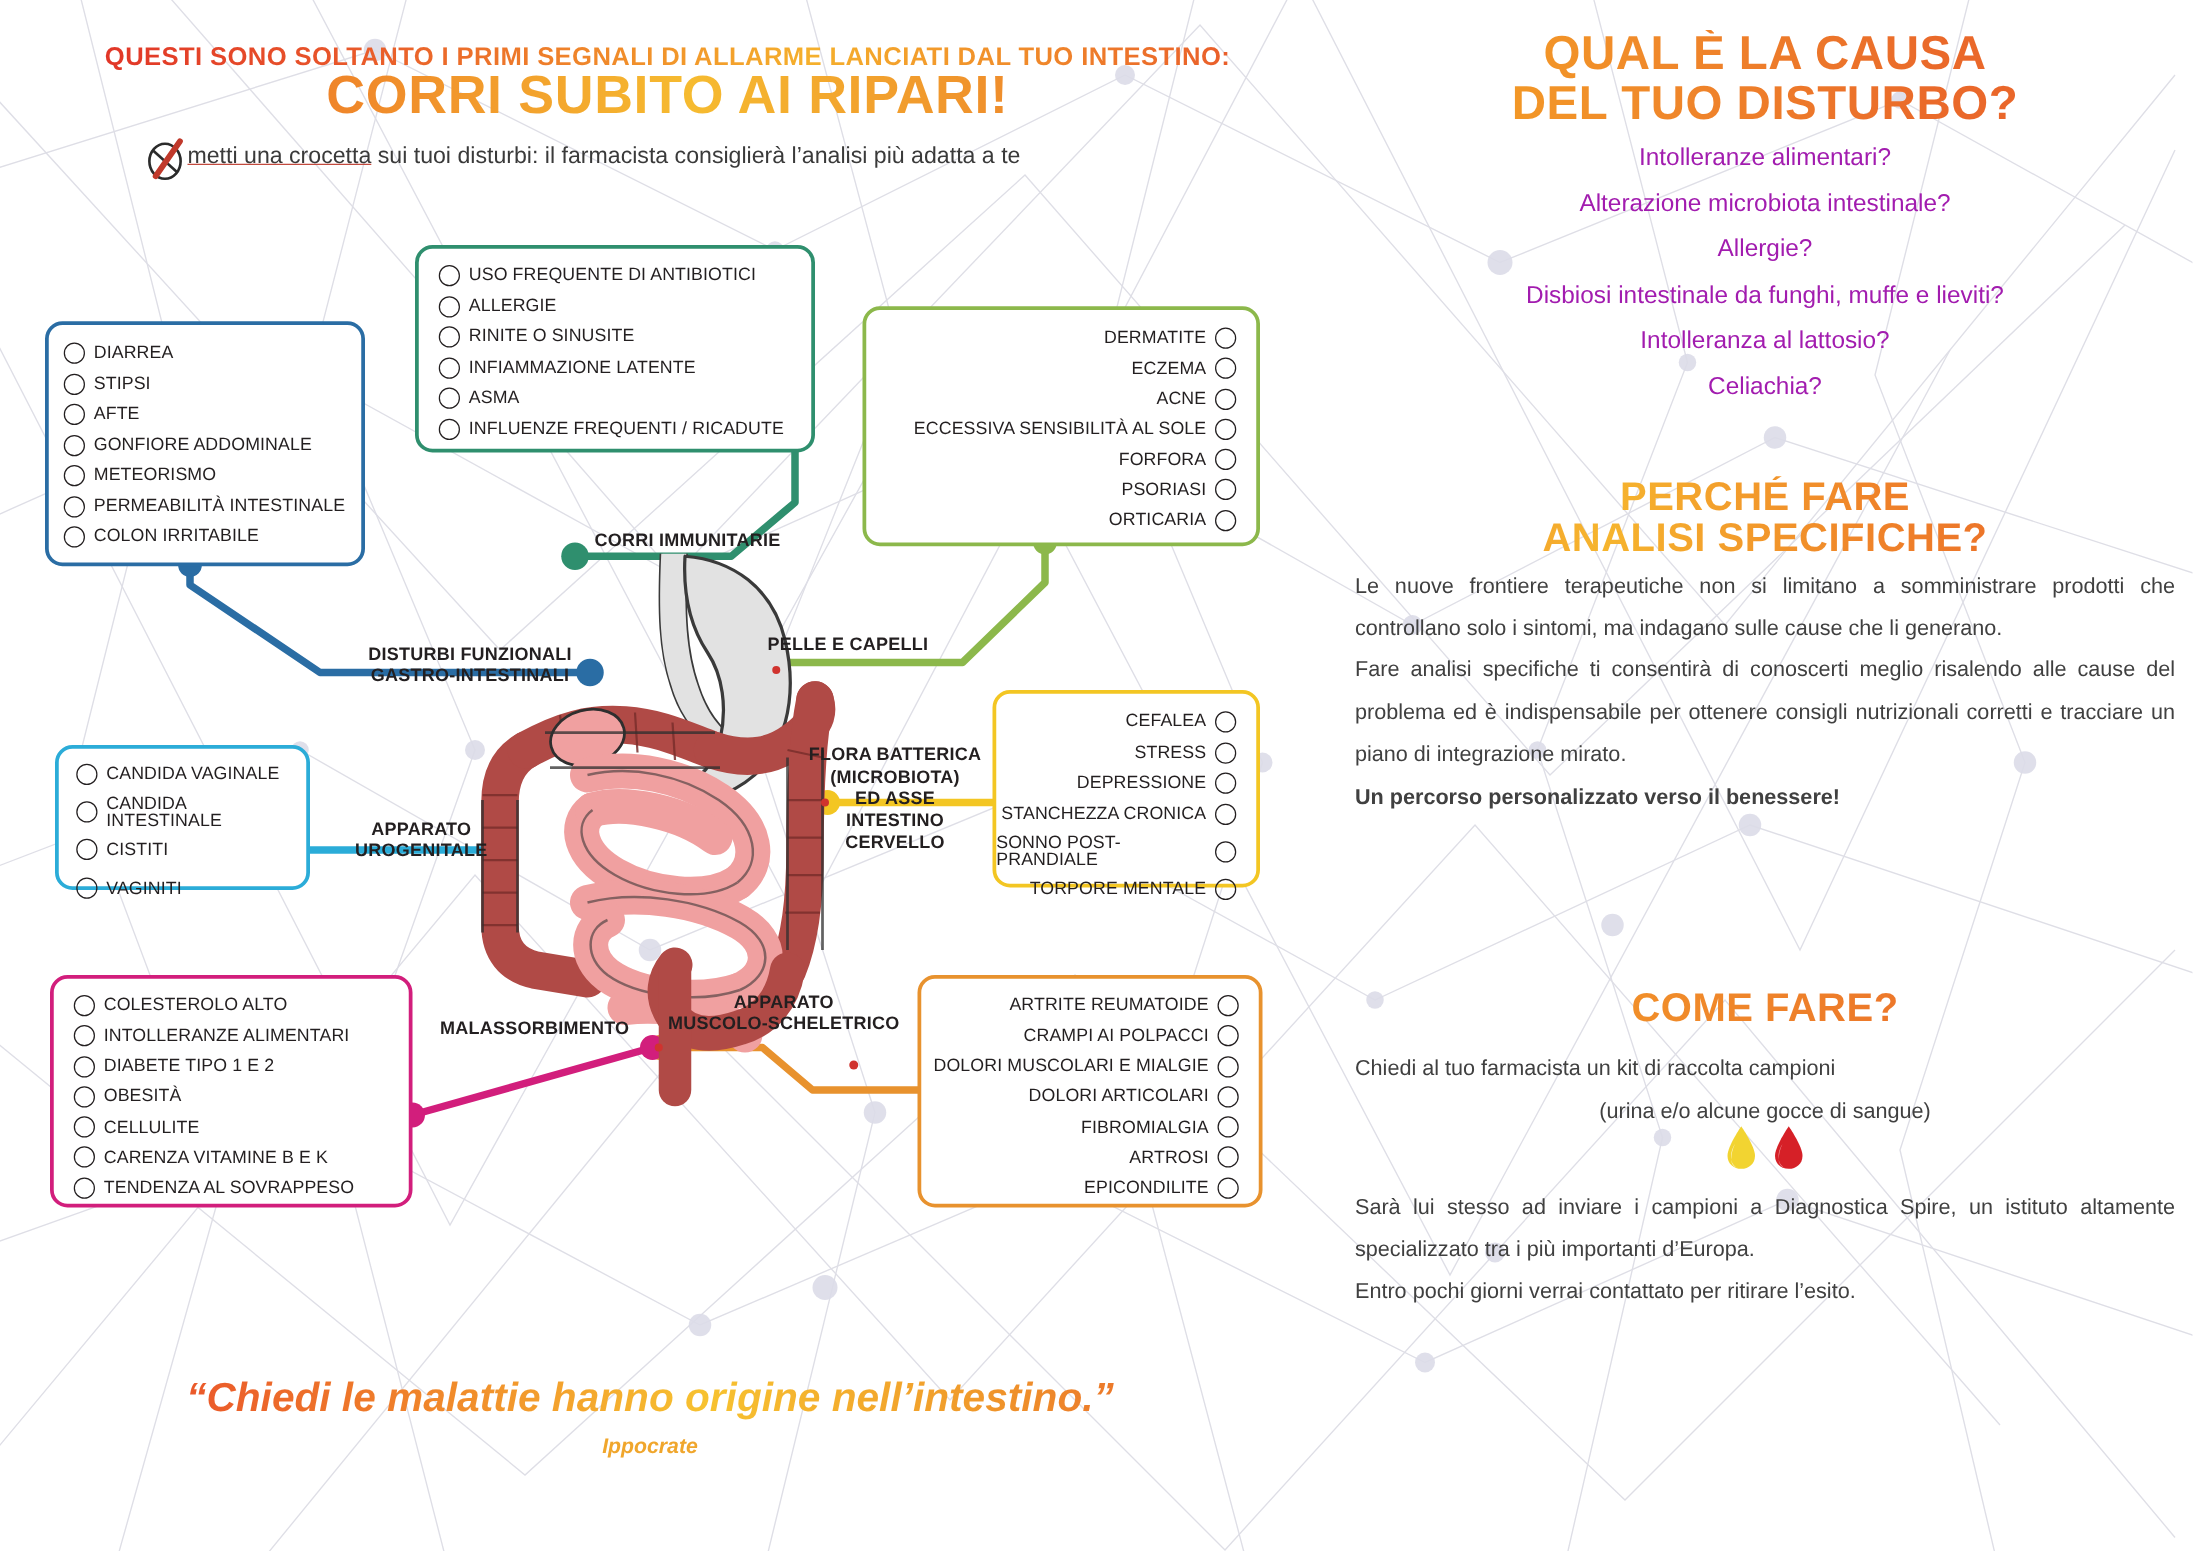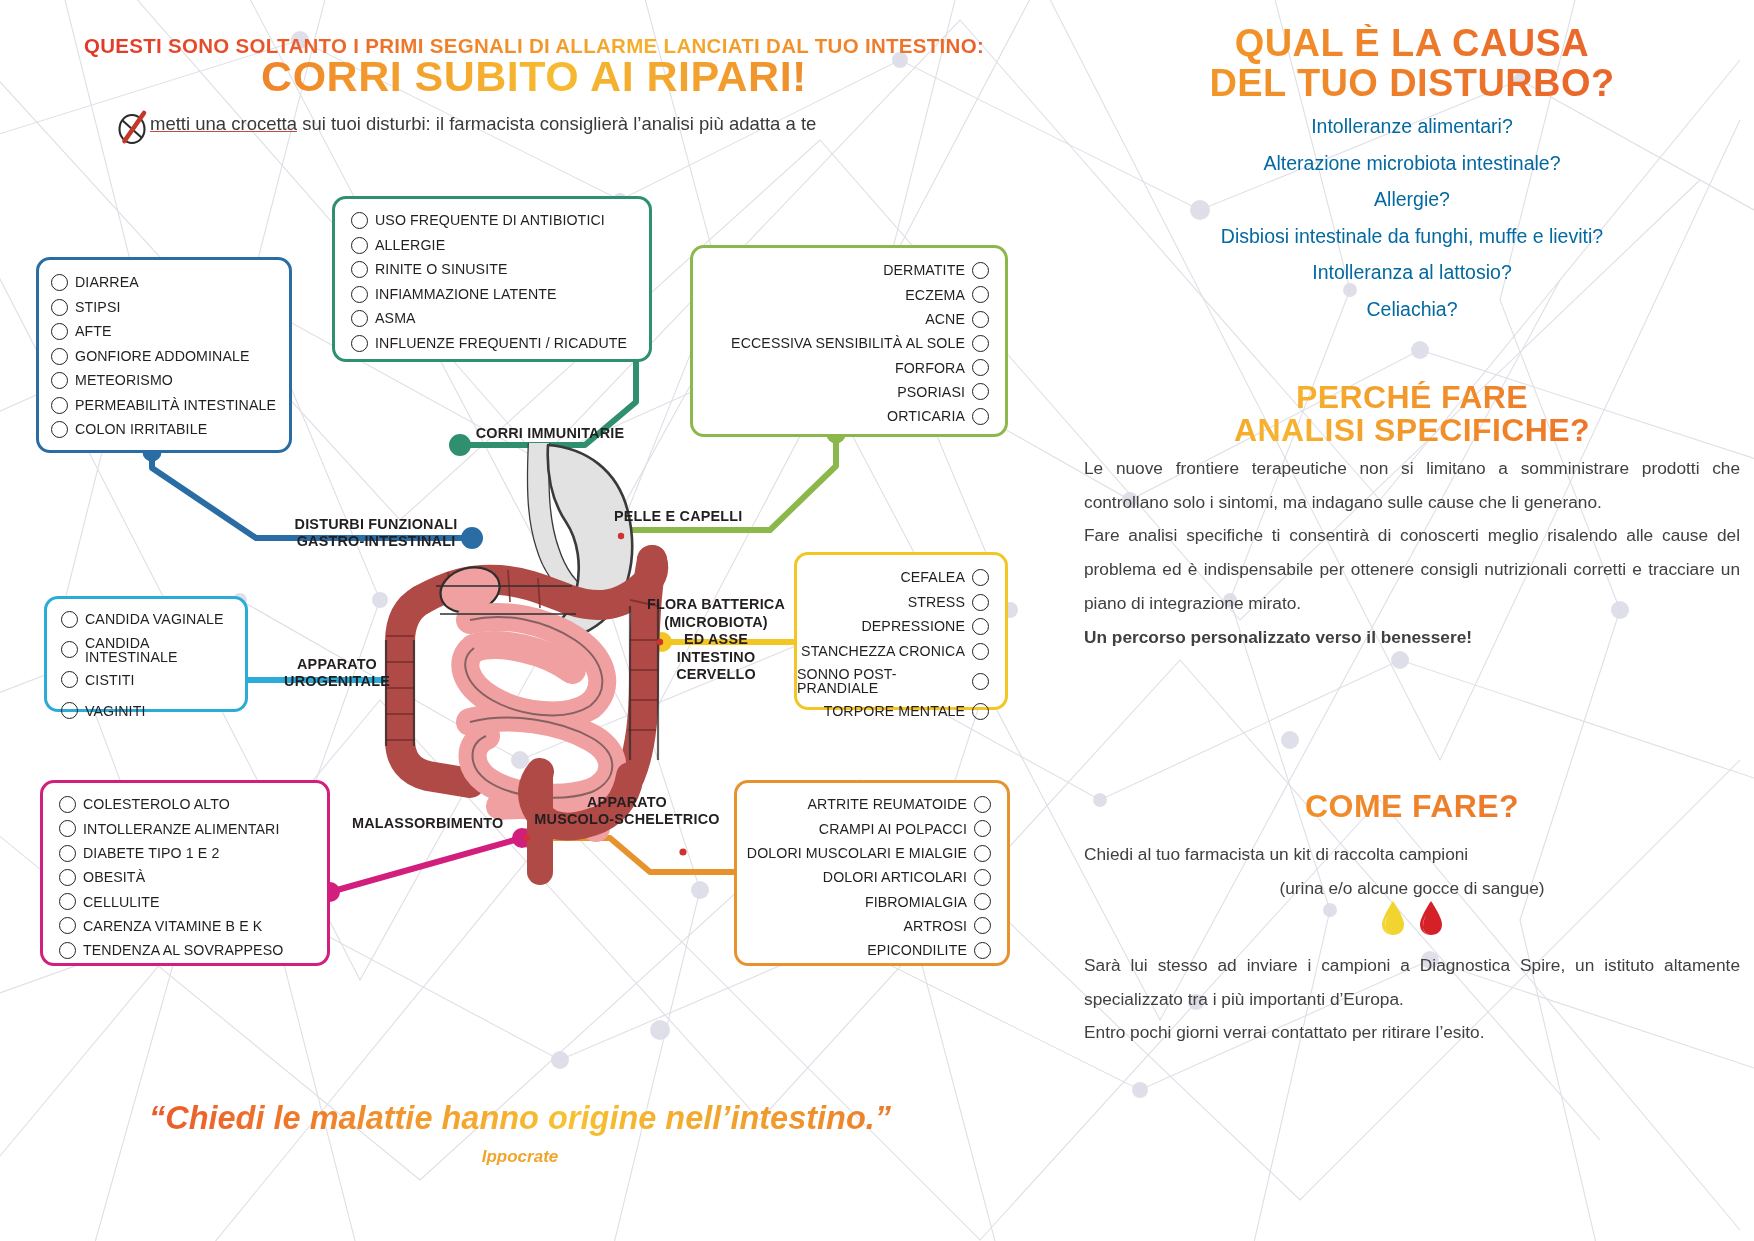--- a/index.html
+++ b/index.html
@@ -64,21 +64,21 @@
   .rh.a{position:absolute;left:20px;top:24px;width:644px;font-size:38px;
       background:linear-gradient(90deg,#f5a623 0%,#f08a2a 35%,#ea6a2a 70%,#e8602a 100%);
       -webkit-background-clip:text;background-clip:text;}
   .rh.b{position:absolute;left:20px;top:381px;width:644px;font-size:32px;
       background:linear-gradient(90deg,#f08a2a 0%,#f6b52e 30%,#ef8129 65%,#e8602a 100%);
       -webkit-background-clip:text;background-clip:text;}
   .rh.c{position:absolute;left:20px;top:790px;width:644px;font-size:32px;
       background:linear-gradient(90deg,#f5a623 0%,#f08a2a 40%,#e8602a 100%);
       -webkit-background-clip:text;background-clip:text;}
   .qlist{position:absolute;left:20px;top:115px;width:644px;text-align:center;}
-  .qlist div{font-size:19.5px;color:#0369a1;margin-bottom:13.5px;white-space:nowrap;}
+  .qlist div{font-size:19.5px;color:#a21caf;margin-bottom:13.5px;white-space:nowrap;}
   .rbody{position:absolute;left:14px;width:656px;font-size:17.3px;color:#404040;
          line-height:1.95;text-align:justify;}
   .rbody p{margin:0;}
   .rbody p.ctr{text-align:center;}
   .rbody p.bold{font-weight:bold;text-align:left;}
   .drops{position:absolute;left:14px;width:656px;text-align:center;height:46px;}
 
   
   .quote{
     position:absolute;left:60px;top:1100px;width:920px;text-align:center;

